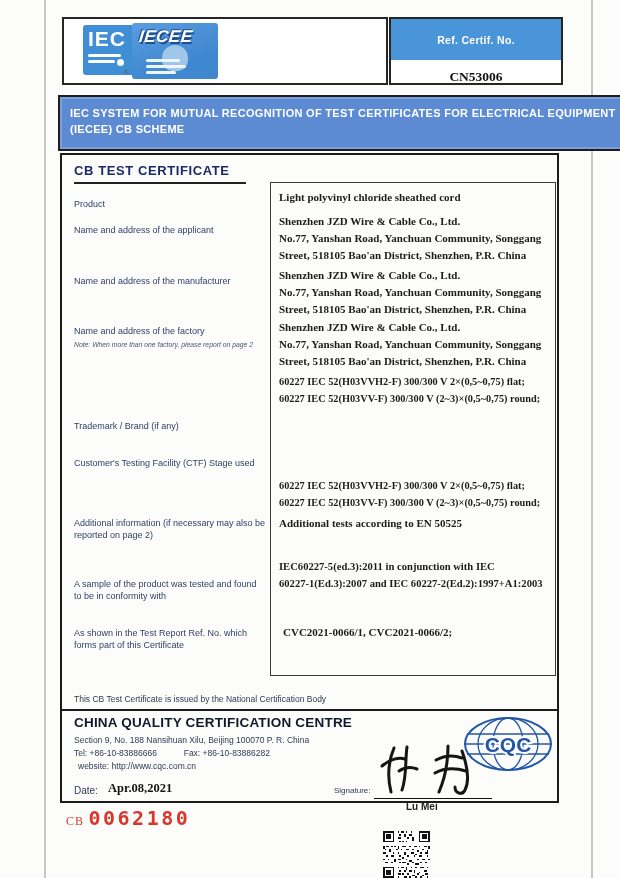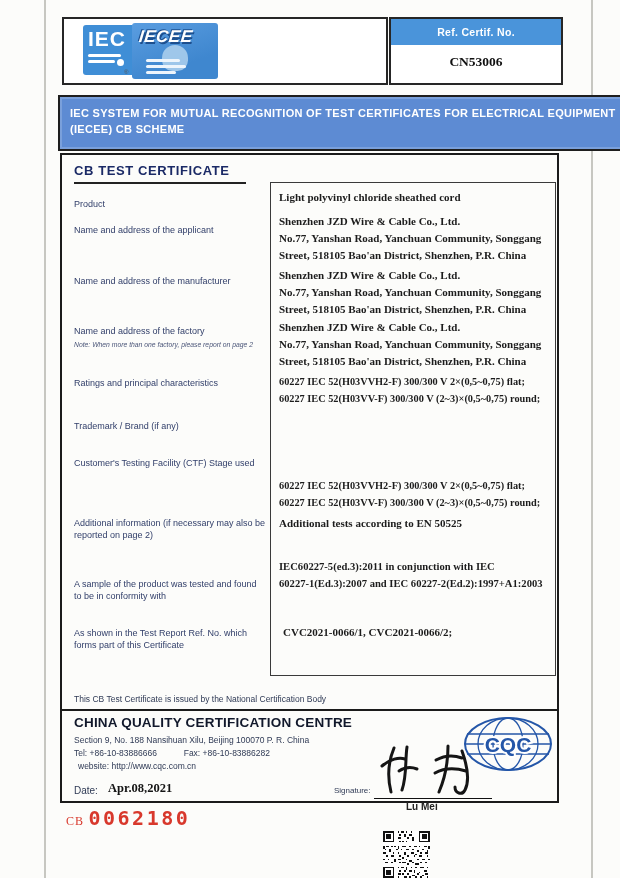--- a/index.html
+++ b/index.html
@@ -71,39 +71,38 @@
       <span class="iecee-fig"></span>
       <span class="iecee-lines">
         <span style="top:36px;width:34px;"></span>
         <span style="top:42px;width:40px;"></span>
         <span style="top:48px;width:30px;"></span>
       </span>
     </div>
   </div>
 
   <div class="box" style="left:389px;top:17px;width:170px;height:64px;">
-    <div style="height:26px;background:#4a94da;display:flex;align-items:center;justify-content:center;">
+    <div style="height:41px;background:#4a94da;display:flex;align-items:center;justify-content:center;">
       <span style="color:#fff;font-weight:bold;font-size:10.5px;letter-spacing:.3px;">Ref. Certif. No.</span>
     </div>
     <div style="text-align:center;margin-top:9px;font-family:'Liberation Serif',serif;font-weight:bold;font-size:13.5px;color:#111;">CN53006</div>
   </div>
 
   <div id="banner">
     <div class="t">IEC SYSTEM FOR MUTUAL RECOGNITION OF TEST CERTIFICATES FOR ELECTRICAL EQUIPMENT (IECEE) CB SCHEME</div>
   </div>
 
   <div id="main">
     <div id="cert-title">CB TEST CERTIFICATE</div>
 
     <div class="lbl" style="left:12px;top:43px;">Product</div>
     <div class="lbl" style="left:12px;top:69px;width:185px;">Name and address of the applicant</div>
     <div class="lbl" style="left:12px;top:120px;width:185px;">Name and address of the manufacturer</div>
     <div class="lbl" style="left:12px;top:170px;width:185px;">Name and address of the factory</div>
     <div class="note" style="left:12px;top:186px;width:195px;">Note: When more than one factory, please report on page 2</div>
-    <div class="lbl" style="left:12px;top:222px;width:185px;">Ratings and principal characteristics</div>
     <div class="lbl" style="left:12px;top:265px;width:185px;">Trademark / Brand (if any)</div>
     <div class="lbl" style="left:12px;top:302px;width:195px;">Customer's Testing Facility (CTF) Stage used</div>
     <div class="lbl" style="left:12px;top:362px;width:200px;">Additional information (if necessary may also be reported on page 2)</div>
     <div class="lbl" style="left:12px;top:423px;width:192px;">A sample of the product was tested and found to be in conformity with</div>
     <div class="lbl" style="left:12px;top:472px;width:185px;">As shown in the Test Report Ref. No. which forms part of this Certificate</div>
 
     <div id="values-box">
       <div class="val" style="top:6px;">Light polyvinyl chloride sheathed cord</div>
 
       <div class="val" style="top:30px;">

